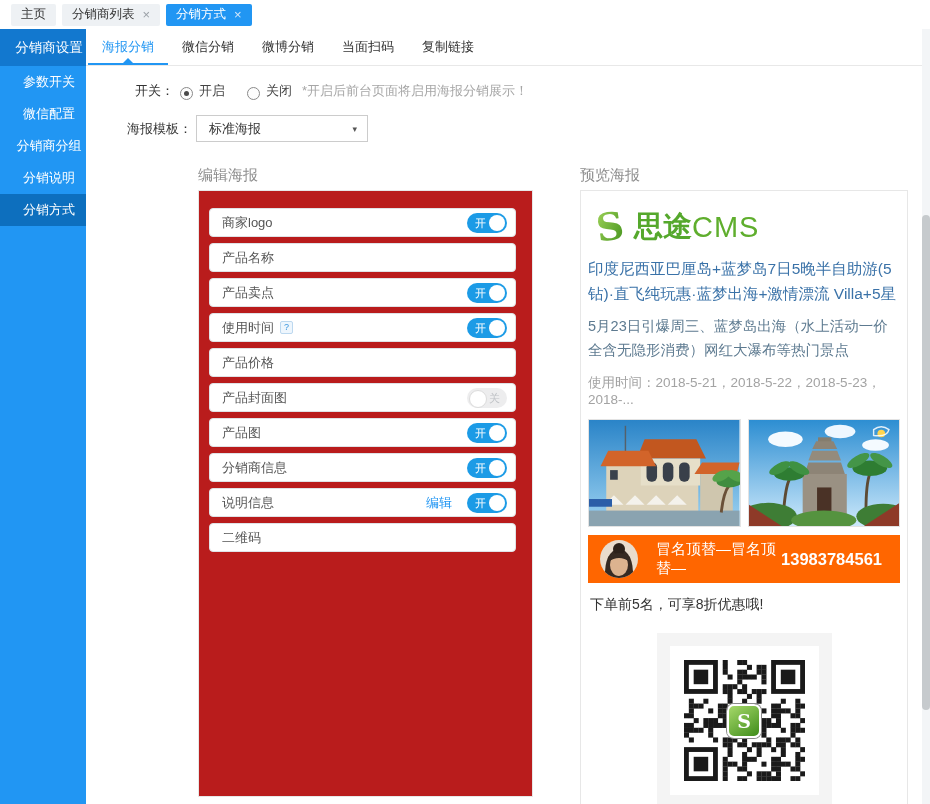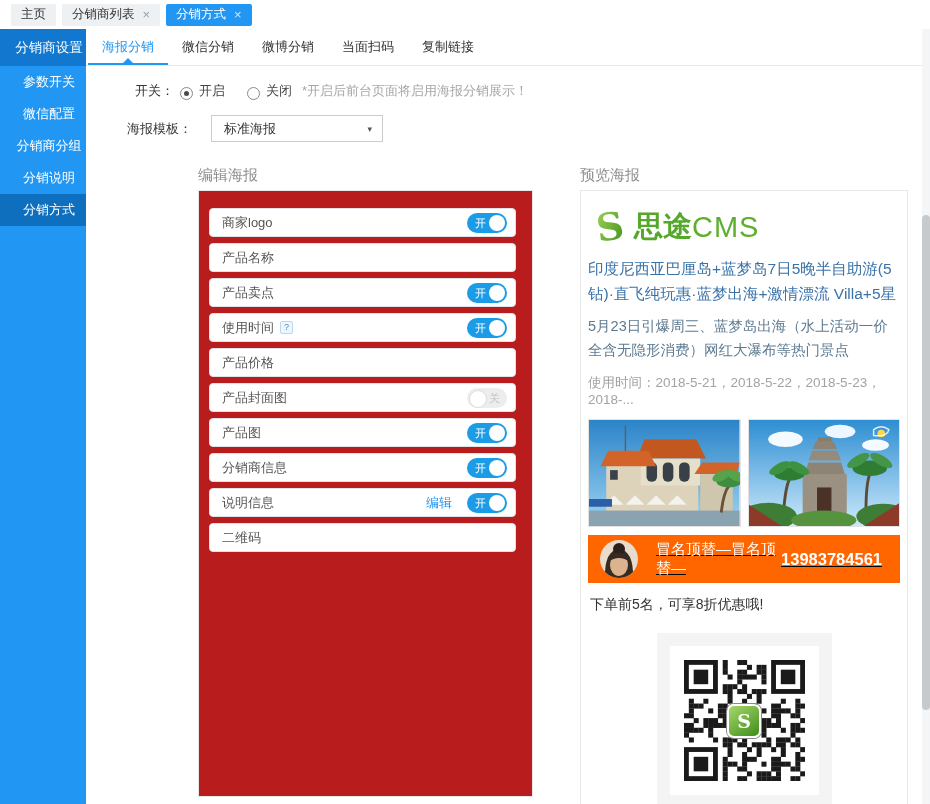--- a/index.html
+++ b/index.html
@@ -28,21 +28,21 @@
   .navbar { position:absolute; left:0; top:0; right:0; height:37px; border-bottom:1px solid #e8e8e8;
     display:flex; padding-left:2px; }
   .ntab { position:relative; padding:0 14px; line-height:35px; font-size:13px; color:#333; cursor:pointer; }
   .ntab.active { color:#2196f3; border-bottom:2px solid #2196f3; }
   .ntab.active::after { content:""; position:absolute; left:50%; margin-left:-5px; bottom:0;
     border-left:5px solid transparent; border-right:5px solid transparent; border-bottom:5px solid #2196f3; }
 
   
   .frow { position:absolute; left:0; display:flex; align-items:center; font-size:13px; color:#333; }
   .frow1 { top:52px; height:20px; }
-  .frow2 { top:86px; height:27px;gap:15px; }
+  .frow2 { top:86px; height:27px; }
   .flabel { text-align:right; }
   .lbl1 { width:88px; }
   .lbl2 { width:106px; }
   .radio-group { display:flex; align-items:flex-end; margin-left:6px; cursor:pointer; }
   .radio { width:13px; height:13px; border:1px solid #8a8a8a; border-radius:50%; background:#fdfdfd;
     position:relative; flex:none; }
   .radio.checked::after { content:""; position:absolute; left:3px; top:3px; right:3px; bottom:3px;
     background:#4a4a4a; border-radius:50%; }
   .radio-group span.rlabel { margin-left:6px; color:#444; }
   .radio-group + .radio-group { margin-left:22px; }
@@ -85,21 +85,21 @@
   .p-title { margin-top:7px; font-size:15.5px; color:#3a72a8; line-height:25px; }
   .p-selling { margin-top:8px; font-size:14.5px; color:#5d7a90; line-height:24px; }
   .p-usetime { margin-top:12px; font-size:13.5px; color:#a3a3a3; }
   .p-price { margin-top:10px; color:#ff5722; font-size:19px; }
   .p-price .suf { font-size:12px; }
   .photos { margin-top:12px; display:flex; gap:7px; }
   .photo { width:153px; height:108px; border:1px solid #e3e3e3; overflow:hidden; }
   .photo svg { display:block; width:100%; height:100%; }
 
   .contact { margin-top:8px; height:48px; background:#ff6600; display:flex; align-items:center;
-    padding:0 10px 0 12px;text-decoration:underline; }
+    padding:0 10px 0 12px; }
   .avatar { width:38px; height:38px; border-radius:50%; overflow:hidden; flex:none; }
   .c-name { color:#fff; font-size:15px; margin-left:18px; flex:1; }
   .c-phone { color:#fff; font-size:16.5px; font-weight:700; margin-right:8px; }
   .p-note { margin-top:13px; font-size:14px; color:#333; padding-left:2px; }
 
   .qr-outer { width:175px; margin:19px auto 0; background:#f4f4f4; padding:13px 0 30px; }
   .qr-inner { width:149px; margin:0 auto; background:#fff; padding:14px 0 14px; }
   .qr-box { width:121px; height:121px; margin:0 auto; position:relative; background:#fff; }
   .qr-logo { position:absolute; left:50%; top:50%; width:34px; height:34px; margin:-17px 0 0 -17px;
     border-radius:7px; background:linear-gradient(145deg,#a6d96a,#3f8c1a); border:2px solid #fff;

